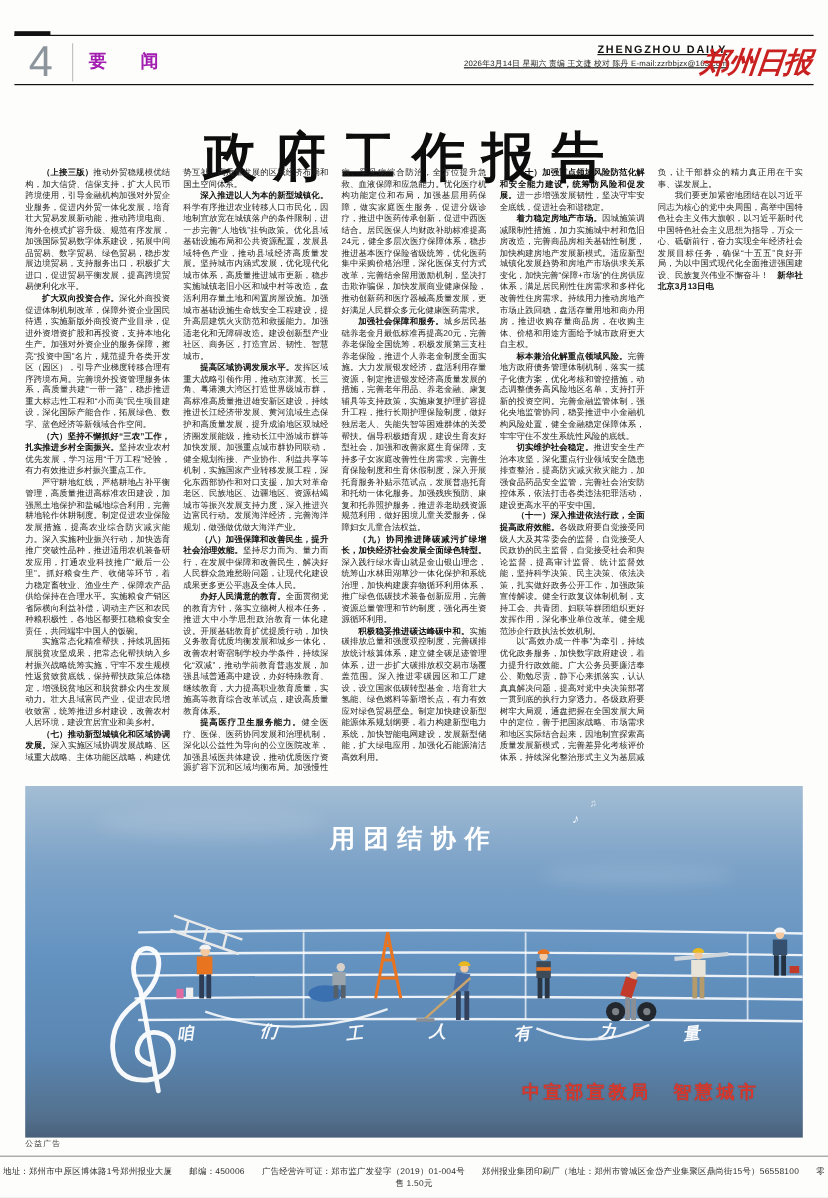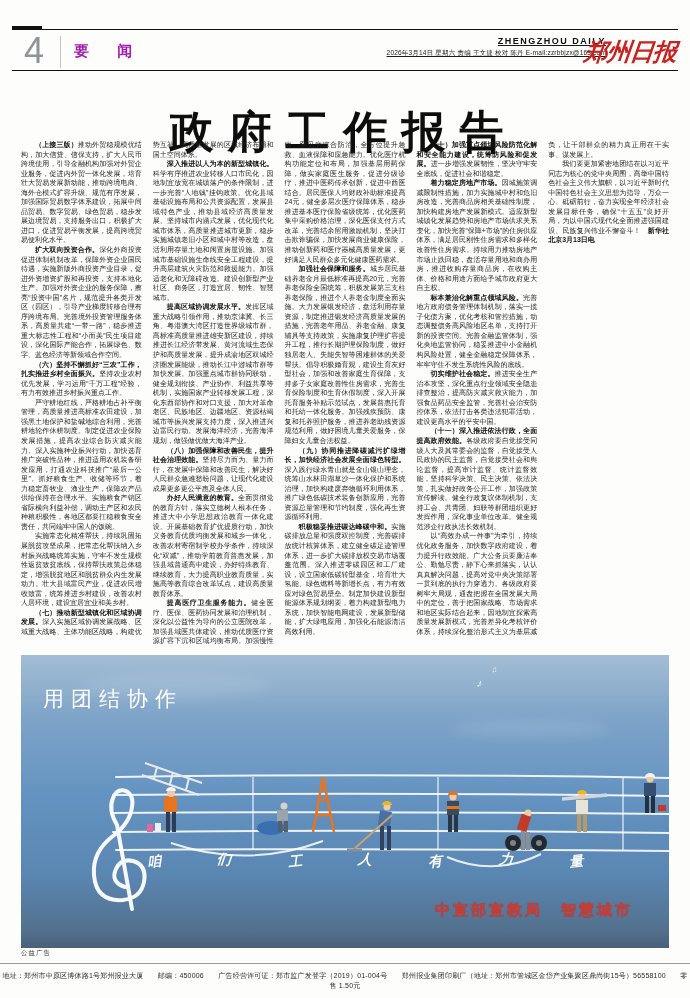--- a/index.html
+++ b/index.html
@@ -25,21 +25,21 @@
   .article-body{position:absolute;left:21px;top:140px;width:648px;height:506px;overflow:hidden;
                 column-count:5;column-gap:11px;column-fill:auto;
                 font-size:7px;line-height:9.55px;text-align:justify;color:#242424;}
   .article-body p{margin:0;text-indent:2em;}
   .article-body b{font-weight:700;color:#111;}
   .article-body .dateline{font-weight:700;}
   
   .ad{position:absolute;left:21px;top:655px;width:648px;height:293px;overflow:hidden;
       background:linear-gradient(180deg,#a3bdd4 0%,#7da3c8 22%,#6493c1 48%,#5a86b2 75%,#53718e 94%,#49607a 100%);}
   .cloud{position:absolute;background:rgba(255,255,255,.10);filter:blur(6px);border-radius:50%;}
-  .slogan{position:absolute;left:0;right:0;top:30px;color:#fff;font-weight:400;margin-left:22px;}
+  .slogan{position:absolute;left:0;right:0;top:30px;text-align:center;color:#fff;font-weight:700;}
   .slogan .l1{font-size:21px;letter-spacing:7px;display:block;}
   .slogan .l2{font-size:21px;letter-spacing:3px;display:block;margin-top:6px;}
   .note-a{position:absolute;left:456px;top:22px;font-size:11px;color:rgba(255,255,255,.9);transform:rotate(12deg);}
   .note-b{position:absolute;left:470px;top:10px;font-size:8px;color:rgba(255,255,255,.75);transform:rotate(-8deg);}
   .ad-svg{position:absolute;left:0;top:0;}
   .calligraphy{position:absolute;left:126px;top:196px;width:436px;display:flex;justify-content:space-between;
                color:rgba(255,255,255,.95);font-size:14px;font-weight:600;font-style:italic;}
   .calligraphy span{display:inline-block;}
   .calligraphy span:nth-child(odd){transform:rotate(-6deg) translateY(2px);}
   .calligraphy span:nth-child(even){transform:rotate(5deg);}

